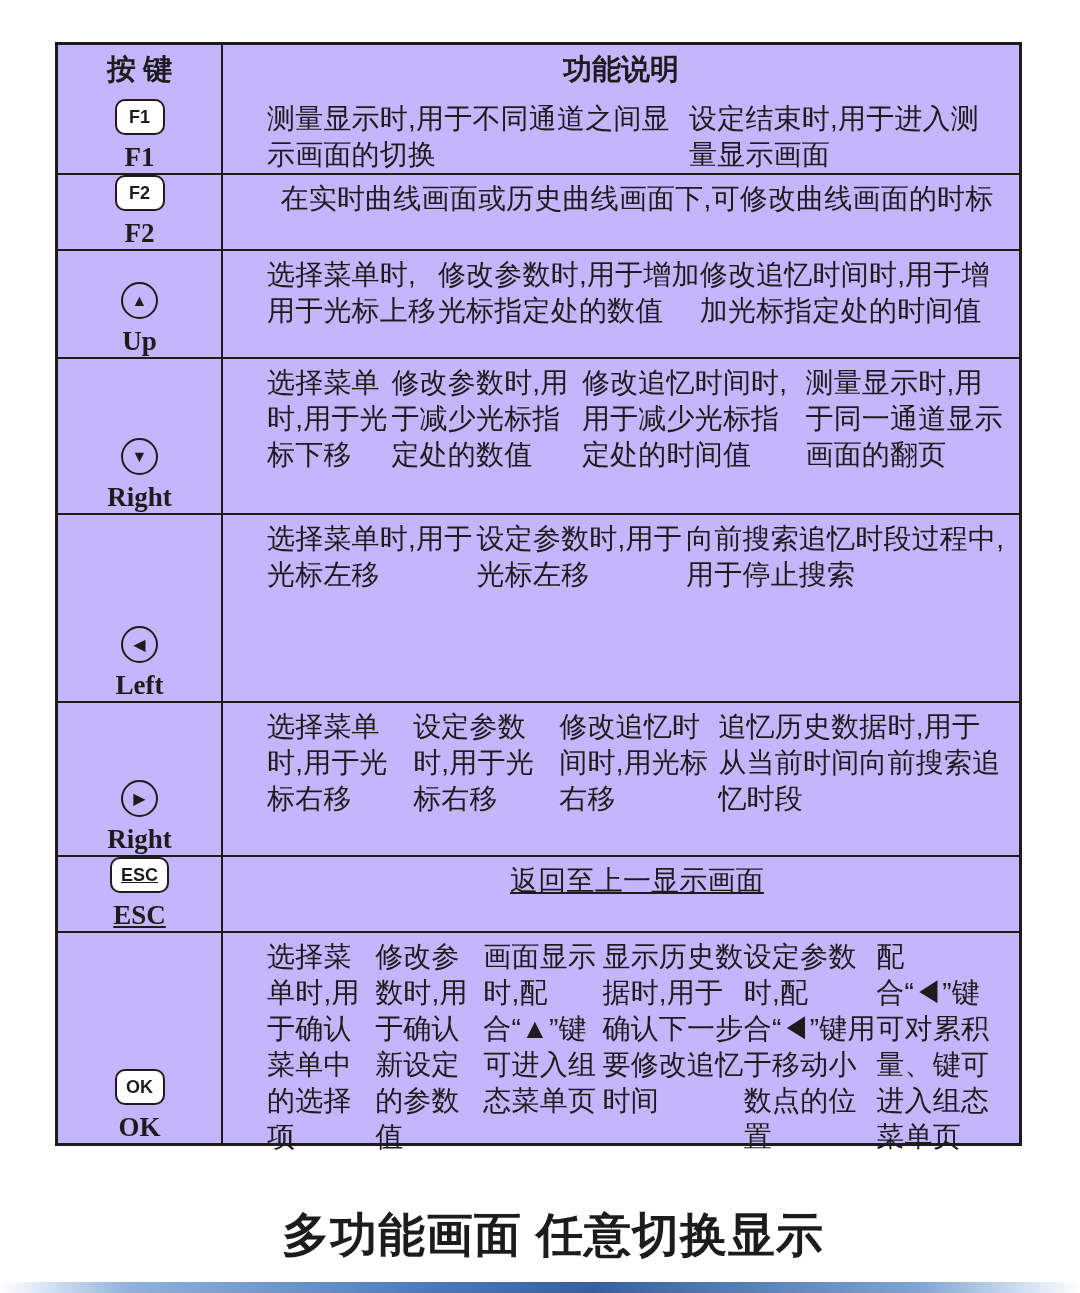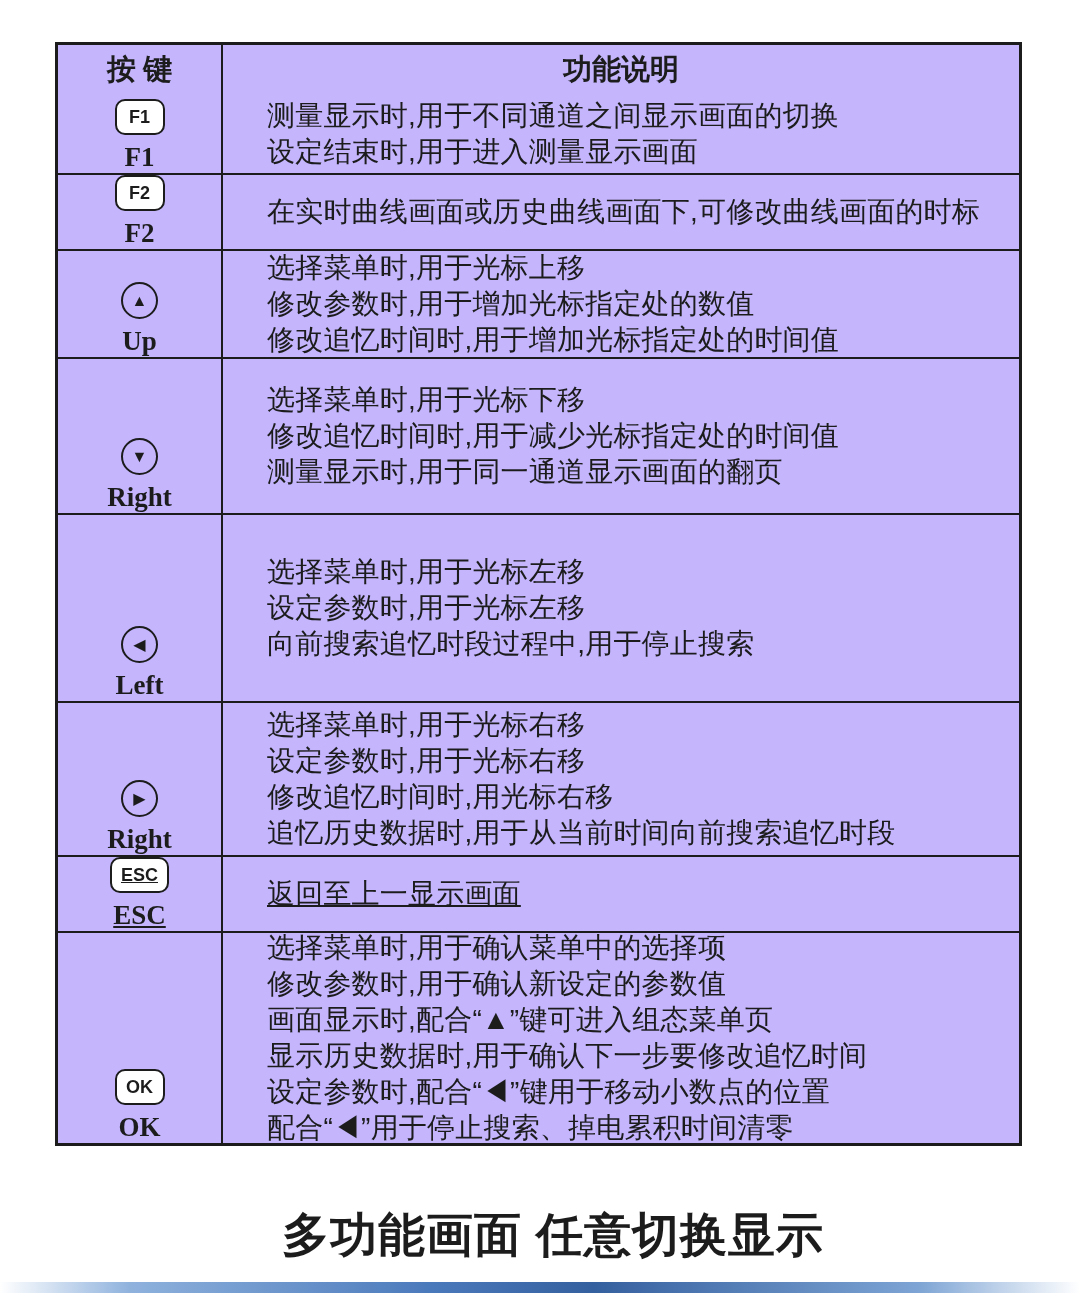--- a/index.html
+++ b/index.html
@@ -18,21 +18,21 @@
     display:flex; box-sizing:border-box;
   }
   .t-row + .t-row { border-top:2px solid #1c1c1c; }
   .key-cell {
     flex:0 0 165px; width:165px; box-sizing:border-box;
     border-right:2px solid #1c1c1c;
     display:flex; flex-direction:column; align-items:center; justify-content:flex-end;
     gap:7px;
   }
   .desc-cell {
-    flex:1; display:flex; flex-direction:column; justify-content:center;
+    flex:1; display:flex; flex-direction:row; justify-content:center;
     padding:6px 12px 6px 44px; box-sizing:border-box;
   }
   .line { font-size:28px; line-height:36px; letter-spacing:0.2px; }
   .header-row { height:50px; }
   .header-row .key-cell, .header-row .desc-cell {
     font-family:"Liberation Serif", serif;
     font-weight:bold; font-size:29px;
     align-items:center; justify-content:center; padding:0;
     display:flex; flex-direction:row;
   }
@@ -107,20 +107,21 @@
           <div class="line">修改追忆时间时,用于增加光标指定处的时间值</div>
         </div>
   </div>
       <div class="t-row" style="height: 156px;">
     <div class="key-cell">
       <span class="arrow-circle">▼</span>
       <span class="key-label">Right</span>
     </div>
     <div class="desc-cell">
           <div class="line">选择菜单时,用于光标下移</div>
+          <div class="line">修改参数时,用于减少光标指定处的数值</div>
           <div class="line">修改追忆时间时,用于减少光标指定处的时间值</div>
           <div class="line">测量显示时,用于同一通道显示画面的翻页</div>
         </div>
   </div>
       <div class="t-row" style="height: 188px;">
     <div class="key-cell">
       <span class="arrow-circle">◀</span>
       <span class="key-label">Left</span>
     </div>
     <div class="desc-cell">
@@ -154,20 +155,20 @@
     <div class="key-cell">
       <span class="keycap">OK</span>
       <span class="key-label">OK</span>
     </div>
     <div class="desc-cell">
           <div class="line">选择菜单时,用于确认菜单中的选择项</div>
           <div class="line">修改参数时,用于确认新设定的参数值</div>
           <div class="line">画面显示时,配合“▲”键可进入组态菜单页</div>
           <div class="line">显示历史数据时,用于确认下一步要修改追忆时间</div>
           <div class="line">设定参数时,配合“◀”键用于移动小数点的位置</div>
-          <div class="line">配合“◀”用于停止搜索、掉电累积时间清零</div>
+          <div class="line">配合“◀”键可对累积量、键可进入组态菜单页</div>
         </div>
   </div>
     </div>
 </div>
 
 <div class="footer-caption">多功能画面 任意切换显示</div>
 <div class="footer-bar"></div>
 
 </body></html>

